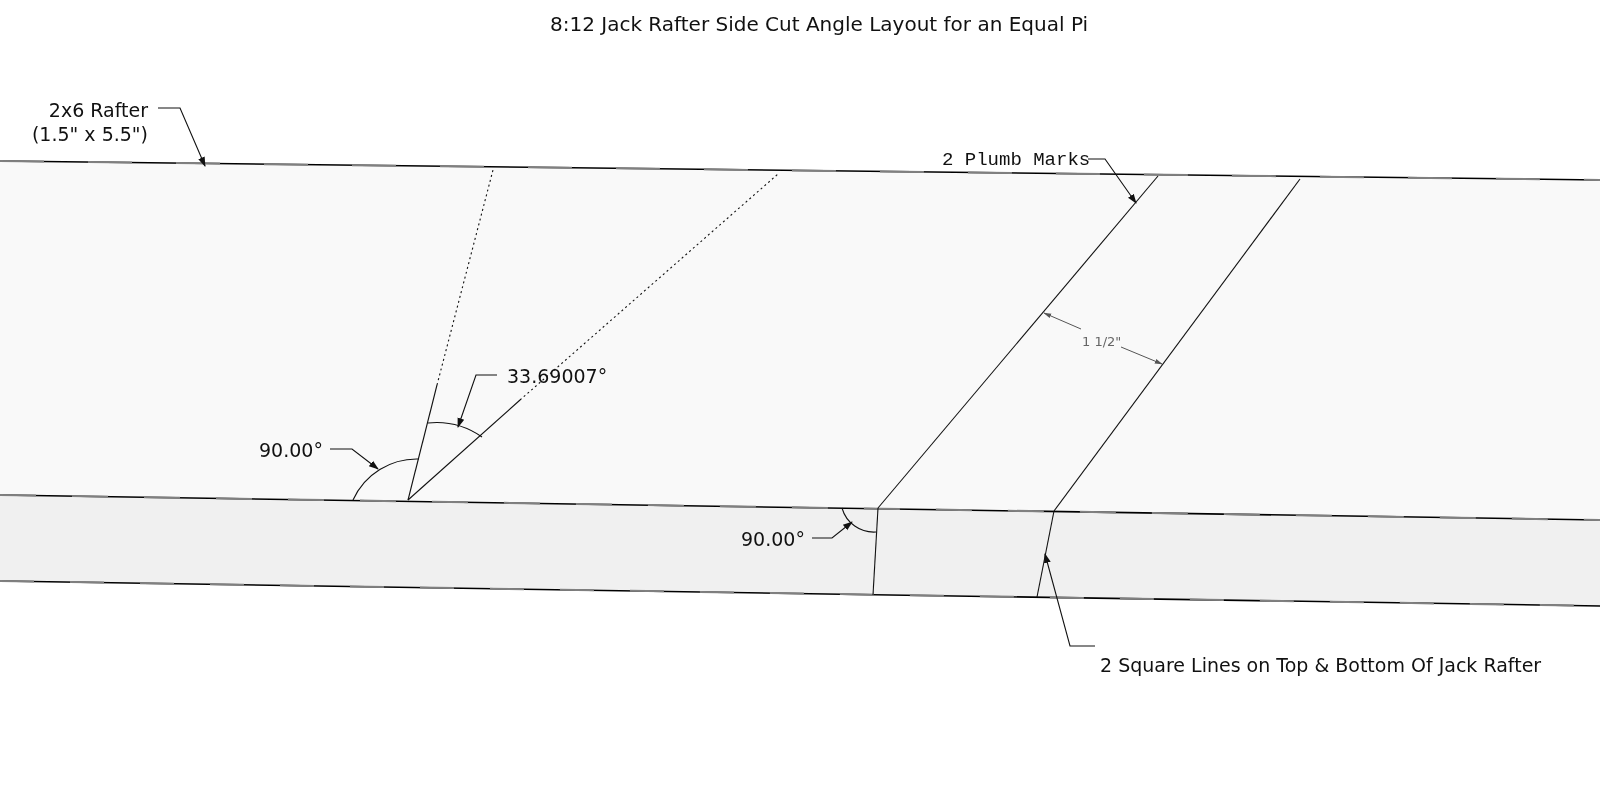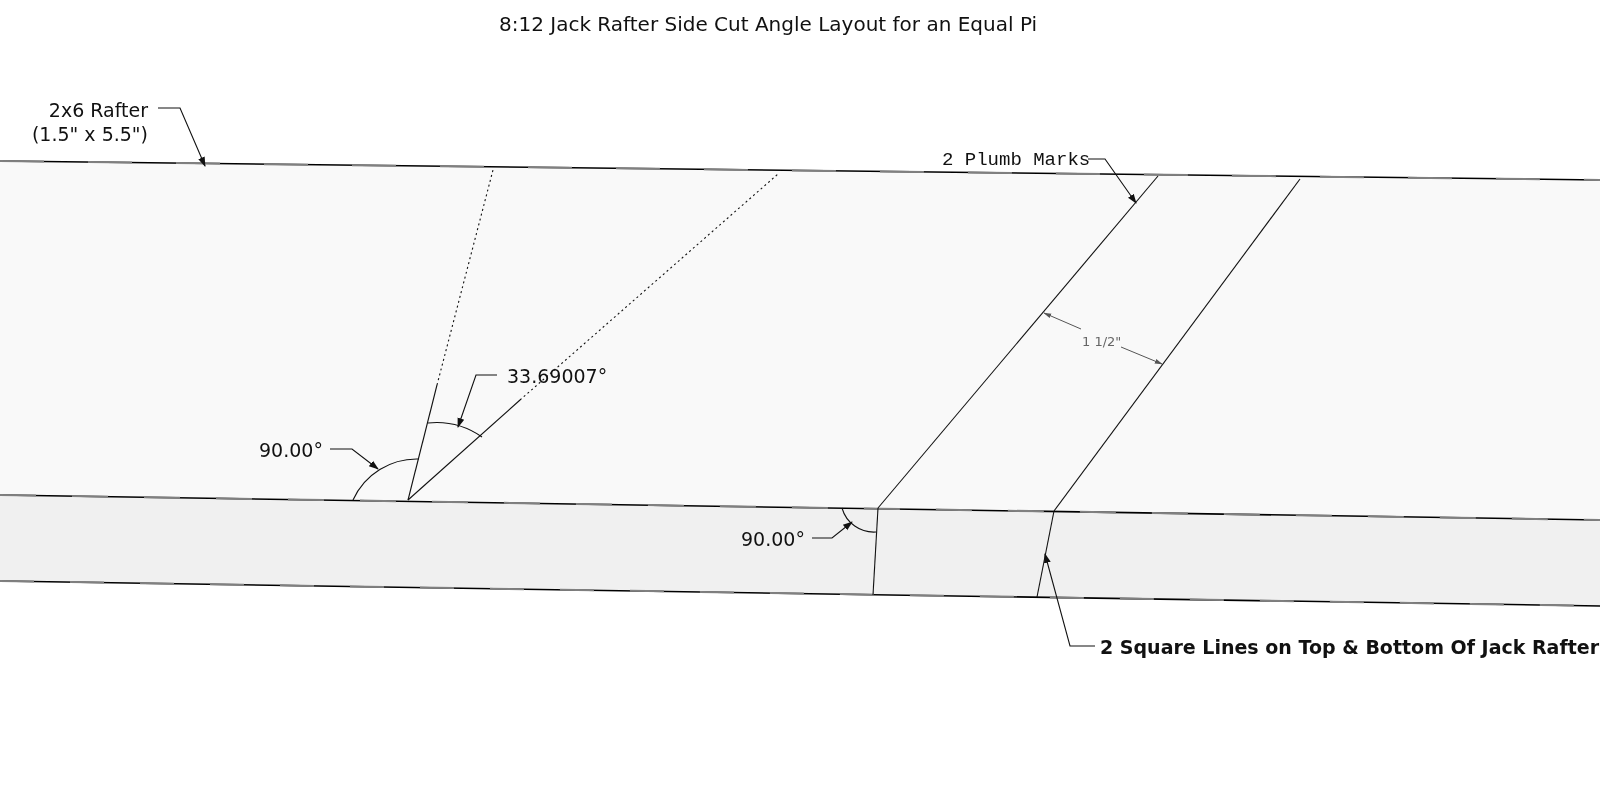--- a/index.html
+++ b/index.html
@@ -1,20 +1,20 @@
 <!DOCTYPE html>
 <html><head>
   <meta charset="utf-8">
   <style>
     html, body { margin: 0; padding: 0; background: #ffffff; }
     body { width: 1600px; height: 811px; position: relative; overflow: hidden;
            font-family: "DejaVu Sans", sans-serif; color: #111; }
     #canvas { position: absolute; left: 0; top: 0; width: 1600px; height: 811px; }
     .lbl { position: absolute; white-space: nowrap; font-size: 19px; line-height: 24px; color: #111; }
-    .title { position: absolute; left: 499px; top: 12px; font-size: 20px; white-space: nowrap; }
+    .title { position: absolute; left: 550px; top: 12px; font-size: 20px; white-space: nowrap; }
     .small { font-size: 13px; color: #666; }
     .r { text-align: right; }
   </style>
 </head>
 <body>
 
 <svg id="canvas" viewBox="0 0 1600 811" xmlns="http://www.w3.org/2000/svg">
   <defs>
     <marker id="arrow" viewBox="0 0 10 10" refX="9" refY="5" markerWidth="9" markerHeight="9" orient="auto-start-reverse">
       <path d="M0,1.5 L10,5 L0,8.5 Z" fill="#111"></path>
@@ -85,13 +85,13 @@
 <div class="lbl" style="left:942px; top:148px;font-family:Liberation Mono, monospace;">2 Plumb Marks</div>
 
 <div class="lbl" style="left:507px; top:364px;">33.69007°</div>
 
 <div class="lbl" style="left:259px; top:438px;">90.00°</div>
 
 <div class="lbl" style="left:741px; top:527px;">90.00°</div>
 
 <div class="lbl small" style="left:1082px; top:330px;">1 1/2"</div>
 
-<div class="lbl" style="left:1100px; top:635px;font-weight:bold;">2 Square Lines on Top &amp; Bottom Of Jack Rafter</div>
+<div class="lbl" style="left:1100px; top:653px;">2 Square Lines on Top &amp; Bottom Of Jack Rafter</div>
 
 </body></html>

